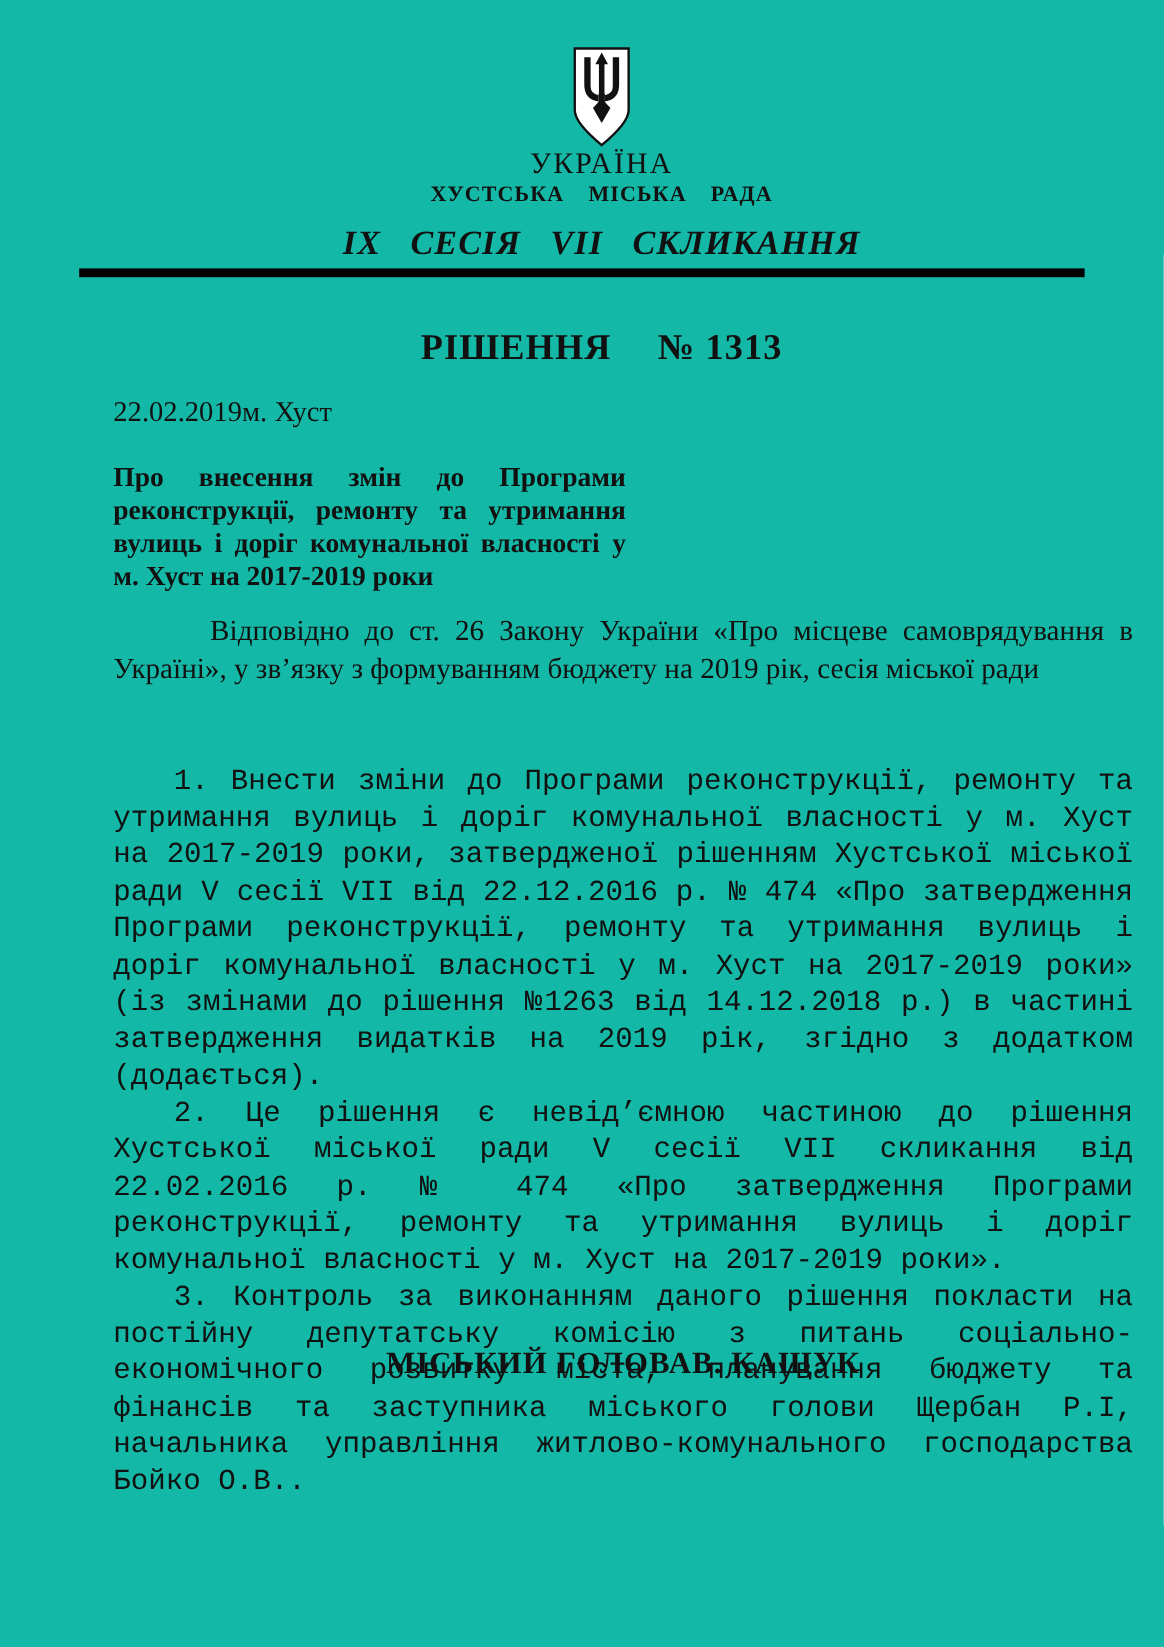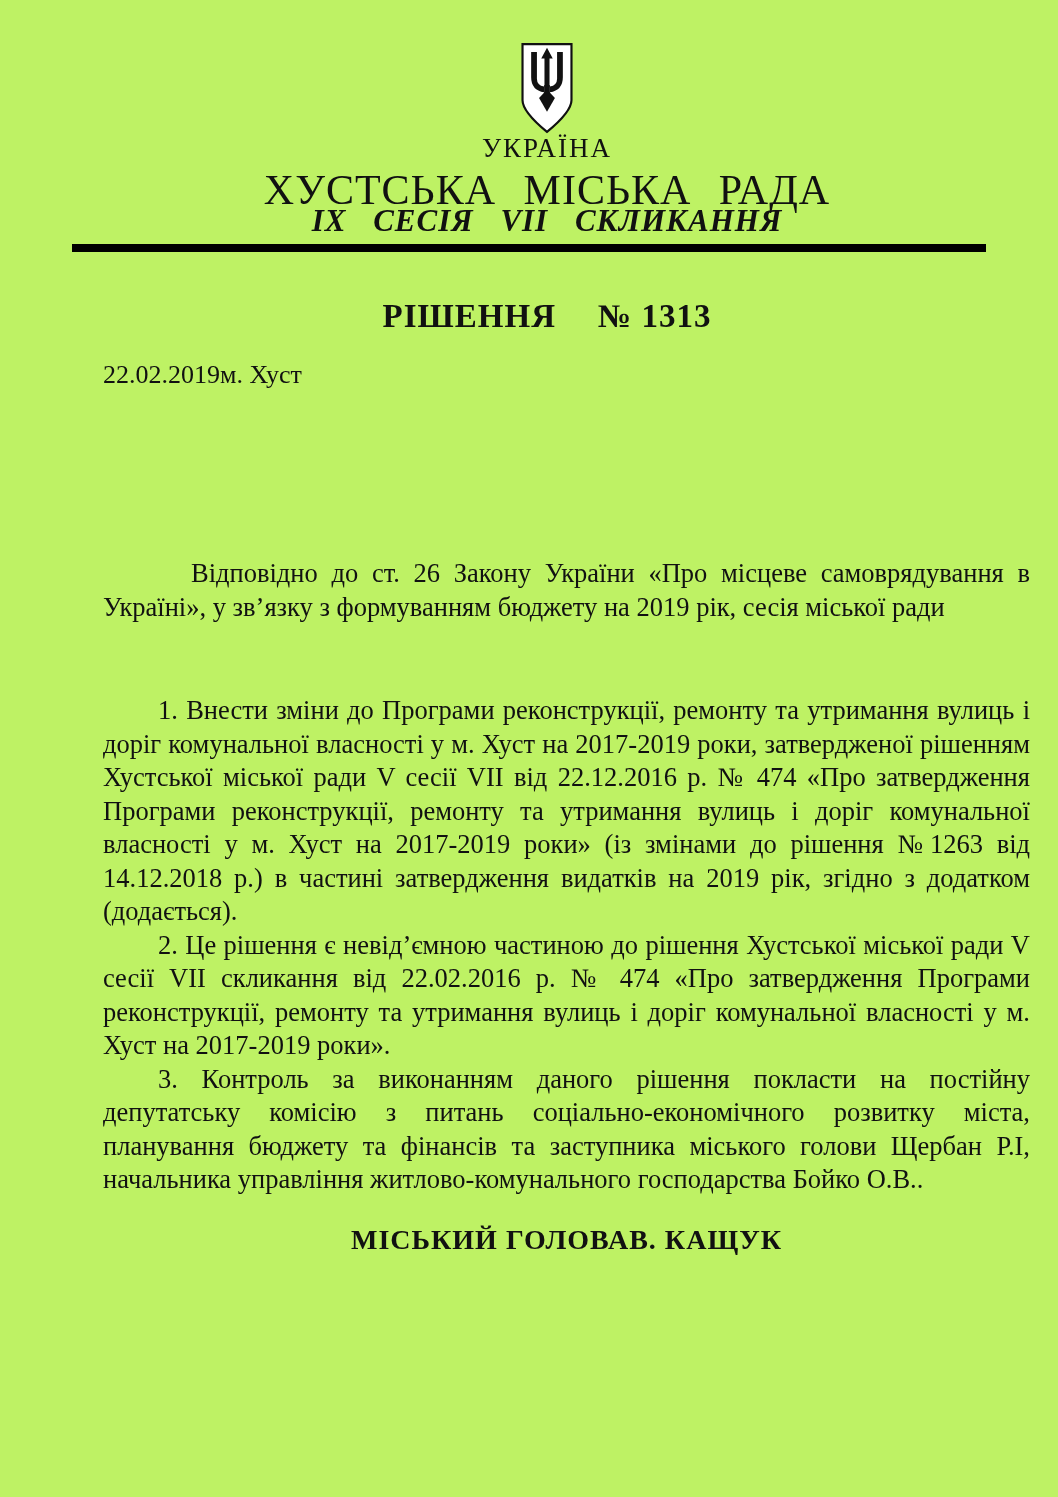--- a/index.html
+++ b/index.html
@@ -1,35 +1,35 @@
 <!DOCTYPE html>
 <html lang="uk"><head>
 <meta charset="utf-8">
 <style>
   html,body { margin:0; padding:0; background:#e8e8e8; }
   .page {
     position:relative;
     width:1058px; height:1497px;
     margin:0 auto;
-    background:#bef264;
+    background:#14b8a6;
     font-family:"Liberation Serif", serif;
     color:#111111;
     overflow:hidden;
   }
   .abs { position:absolute; }
   .centered { left:547px; transform:translateX(-50%); white-space:nowrap; }
 
   .coat { top:40px; }
   .country {
     top:133px;
     font-size:27px; letter-spacing:2px;
   }
   .council {
     top:166px;
-    font-weight:normal; font-size:42px; word-spacing:16px; letter-spacing:1px;
+    font-weight:bold; font-size:20px; word-spacing:16px; letter-spacing:1px;
   }
   .session {
     top:203px;
     font-weight:bold; font-size:31px; word-spacing:18px; letter-spacing:1px;font-style:italic;
   }
   .rule {
     top:244px; left:72px; width:914px; height:8px;
     background:#000000;
   }
   .decision-row {
@@ -54,21 +54,21 @@
   }
   .resolved {
     top:643px;
     font-weight:bold; font-size:26px; letter-spacing:9px;
   }
   .items {
     top:694px; left:103px; width:927px;
     font-size:26.5px; line-height:33.5px;
     text-align:justify;
   }
-  .items p { margin:0; text-indent:55px; }
+  .items p { margin:0; text-indent:55px;font-family:Liberation Mono, monospace; }
   .signature-row {
     top:1224px; left:103px; width:927px;
     display:flex; justify-content:center;
     font-weight:bold; font-size:28px; letter-spacing:1px;
   }
 </style>
 </head>
 <body>
 
 <div class="page">
@@ -94,20 +94,21 @@
 
   <div class="abs centered decision-row">
     <span>РІШЕННЯ</span><span class="gap"></span><span>№ 1313</span>
   </div>
 
   <div class="abs meta-row">
     <span>22.02.2019</span>
     <span>м. Хуст</span>
   </div>
 
+  <div class="abs subject">Про внесення змін до Програми реконструкції, ремонту та утримання вулиць і доріг комунальної власності у м. Хуст на 2017-2019  роки</div>
 
   <div class="abs preamble">Відповідно до ст. 26 Закону України  «Про місцеве самоврядування в Україні», у зв’язку з формуванням бюджету на 2019 рік, сесія міської ради</div>
 
 
   <div class="abs items">
     <p>1. Внести зміни до  Програми реконструкції, ремонту та утримання вулиць і доріг комунальної власності у м. Хуст на 2017-2019  роки, затвердженої рішенням Хустської міської ради V сесії VII від 22.12.2016 р. № 474 «Про затвердження Програми реконструкції, ремонту та утримання вулиць і доріг комунальної власності у м. Хуст на 2017-2019   роки» (із змінами до рішення №1263 від 14.12.2018 р.) в частині затвердження видатків на 2019 рік, згідно з додатком (додається).</p>
     <p>2. Це рішення є невід’ємною частиною до рішення Хустської міської ради V сесії VII скликання від 22.02.2016 р. № 474 «Про затвердження Програми реконструкції, ремонту та утримання вулиць і доріг комунальної власності у м. Хуст на 2017-2019  роки».</p>
     <p>3. Контроль за виконанням даного рішення покласти на постійну депутатську комісію з питань соціально-економічного розвитку міста, планування бюджету та фінансів та заступника міського голови Щербан Р.І, начальника управління житлово-комунального господарства Бойко О.В..</p>
   </div>
 

